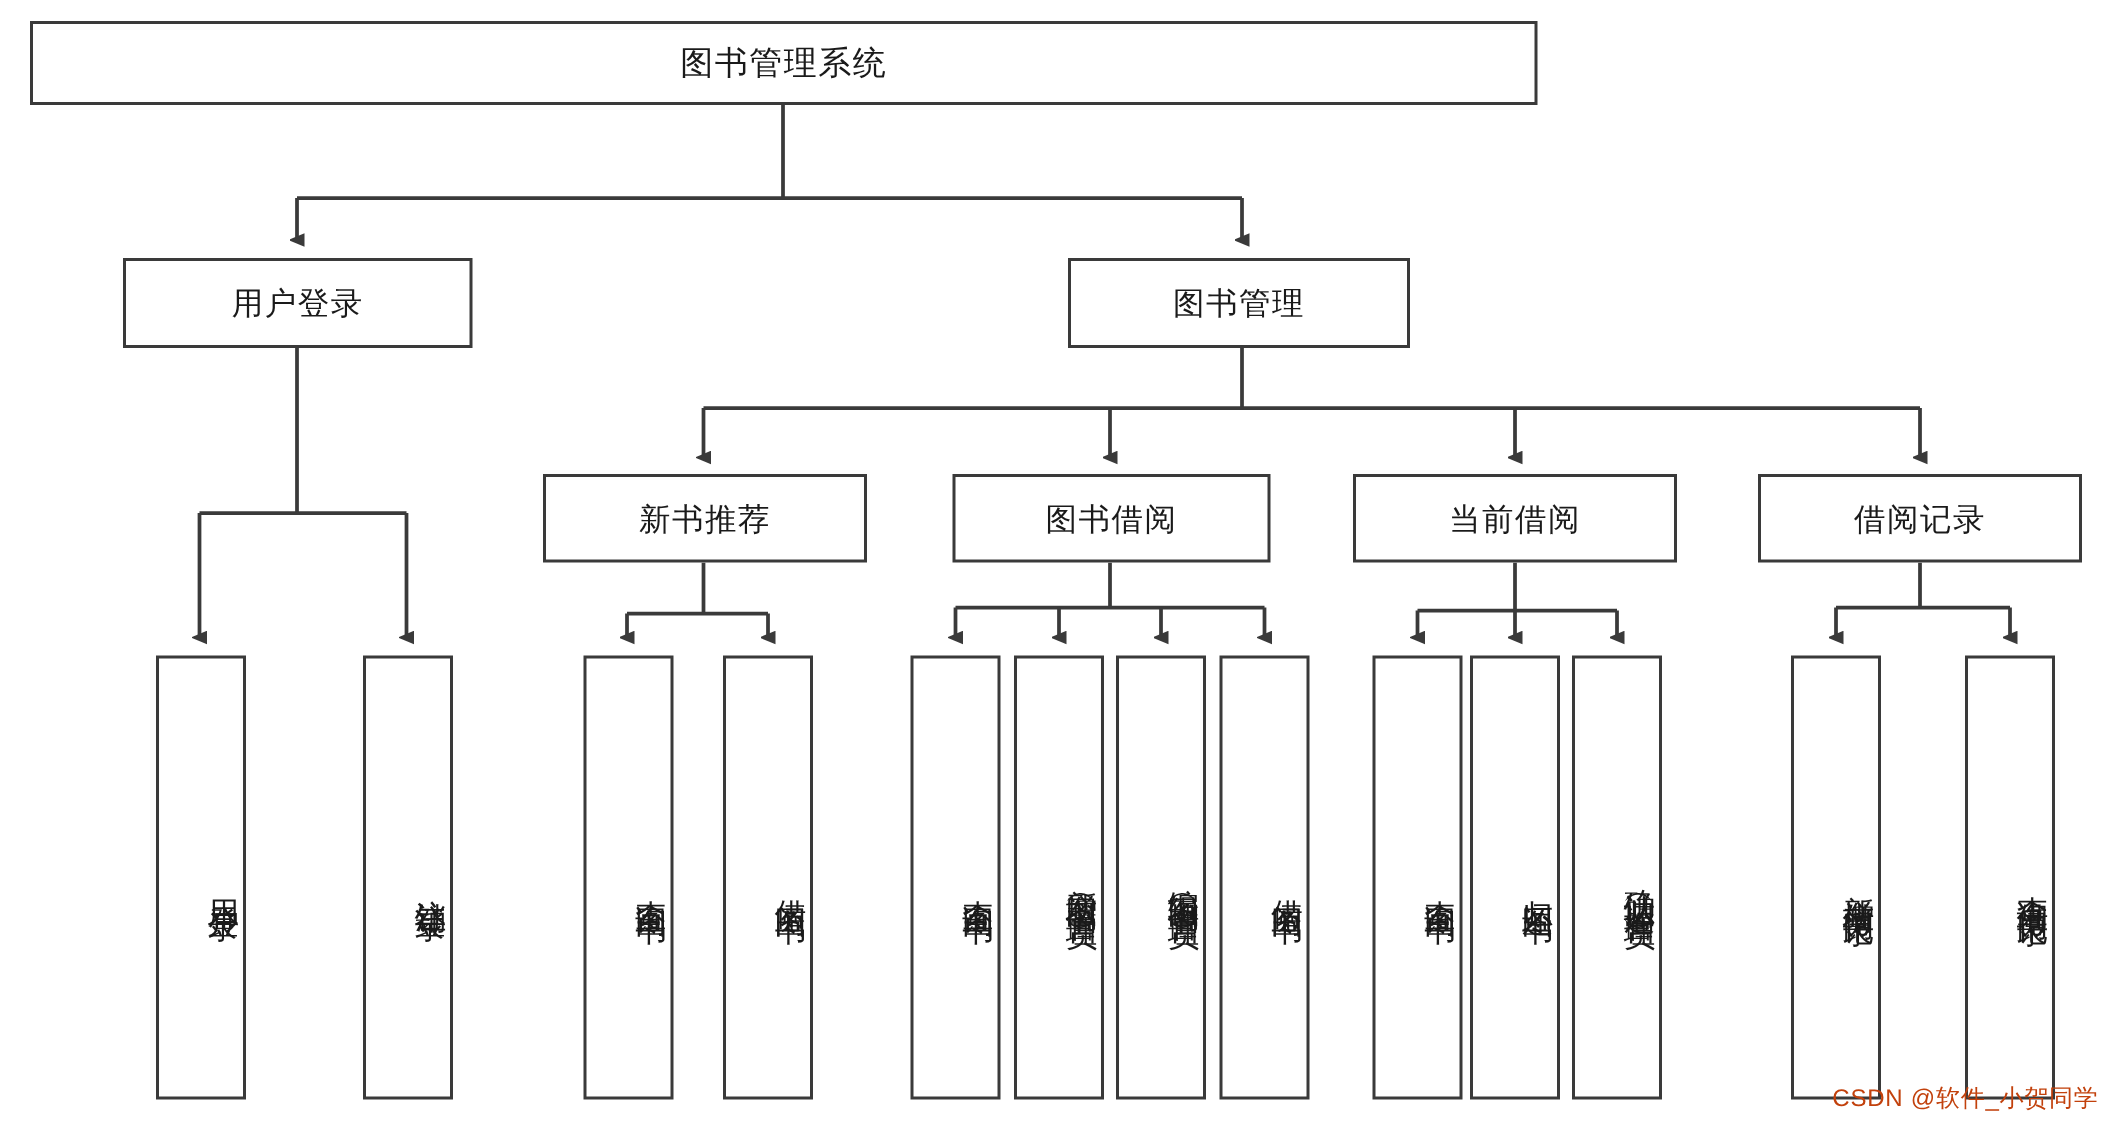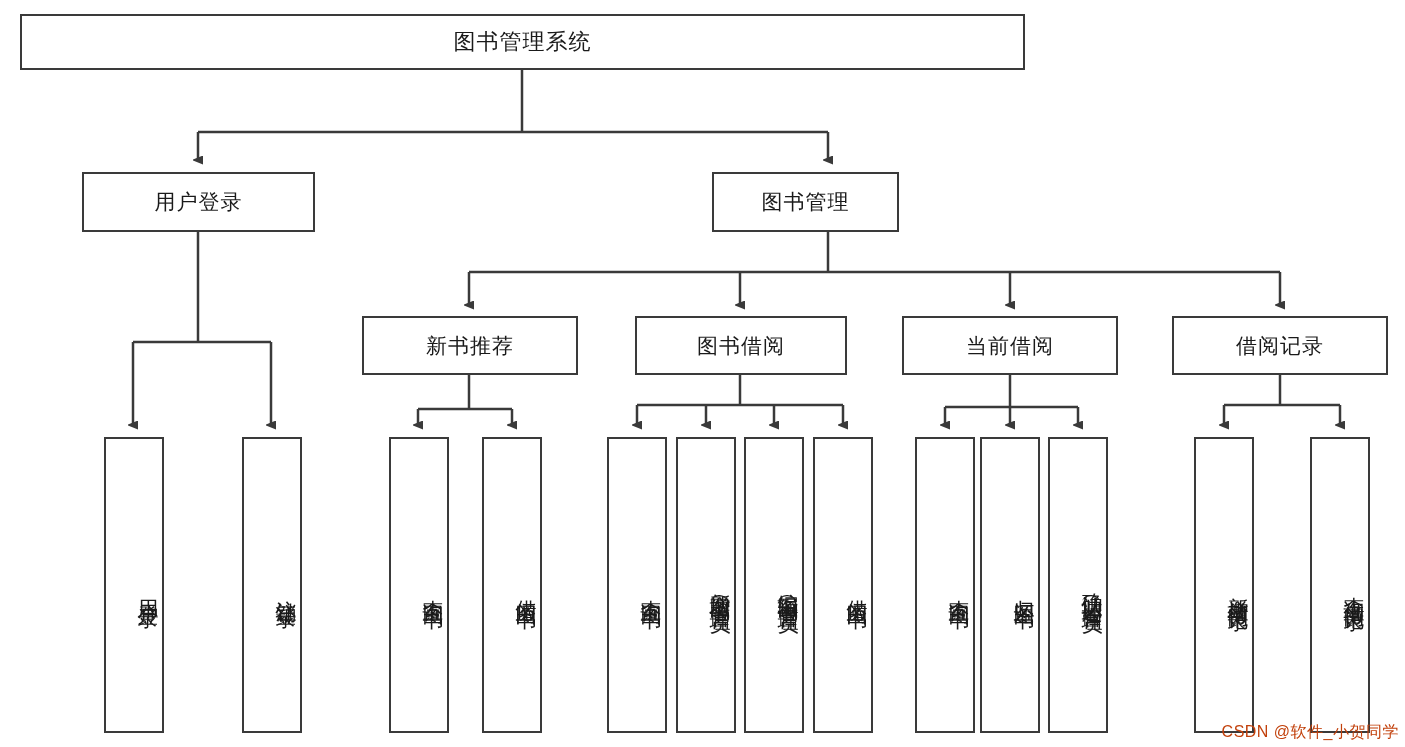--- a/index.html
+++ b/index.html
@@ -66,21 +66,21 @@
       <path d="M1280,375 L1280,405"></path>
       <path d="M1224,405 L1340,405"></path>
       <path d="M1224,405 L1224,425" marker-end="url(#arrow)"></path>
       <path d="M1340,405 L1340,425" marker-end="url(#arrow)"></path>
     </g>
   </svg>
 
   <div class="node horiz root" style="left:20px;top:14px;width:1005px;height:56px;">图书管理系统</div>
 
   <div class="node horiz" style="left:82px;top:172px;width:233px;height:60px;">用户登录</div>
-  <div class="node horiz" style="left:712px;top:172px;width:187px;height:60px;">图书管理</div>
+  <div class="node horiz" style="left:712px;top:172px;width:228px;height:60px;">图书管理</div>
 
   <div class="node horiz" style="left:635px;top:316px;width:212px;height:59px;">图书借阅</div>
   <div class="node horiz" style="left:362px;top:316px;width:216px;height:59px;">新书推荐</div>
   <div class="node horiz" style="left:1172px;top:316px;width:216px;height:59px;">借阅记录</div>
   <div class="node horiz" style="left:902px;top:316px;width:216px;height:59px;">当前借阅</div>
 
   <div class="node vert" style="left:104px;top:437px;width:60px;height:296px;">用户登录</div>
   <div class="node vert" style="left:242px;top:437px;width:60px;height:296px;">注销登录</div>
 
   <div class="node vert" style="left:389px;top:437px;width:60px;height:296px;">查询图书</div>

